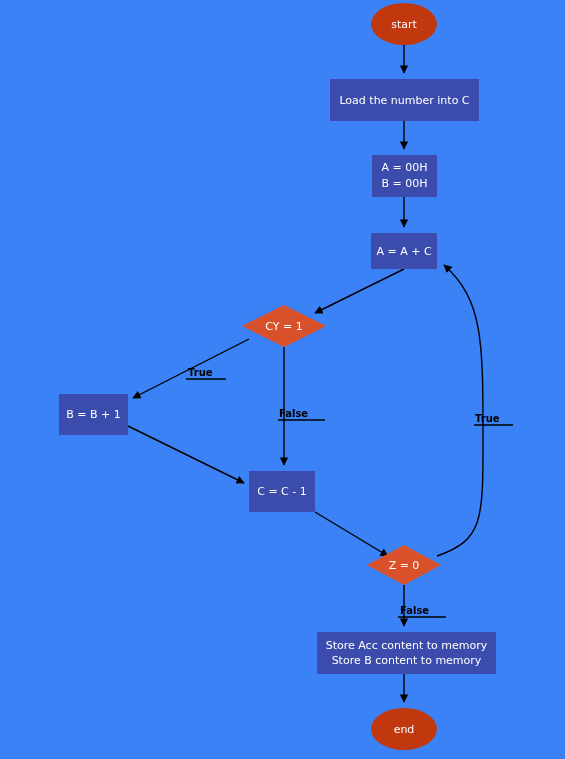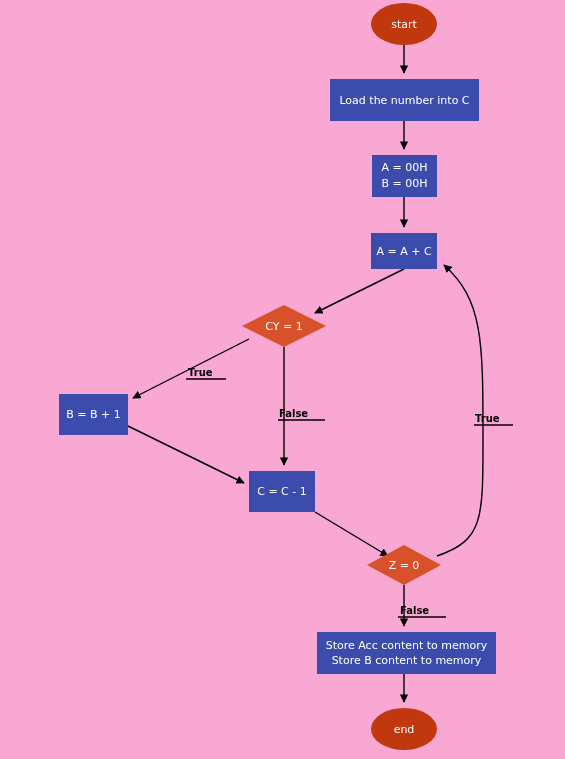--- a/index.html
+++ b/index.html
@@ -10,21 +10,21 @@
   body {
     width: 565px;
     height: 759px;
     font-family: "DejaVu Sans", sans-serif;
     overflow: hidden;
   }
   #flowchart-root {
     position: relative;
     width: 565px;
     height: 759px;
-    background: #f9a8d4;
+    background: #3b82f6;
   }
   svg.diagram {
     position: absolute;
     top: 0;
     left: 0;
     width: 565px;
     height: 759px;
   }
   .node-label {
     fill: #ffffff;

